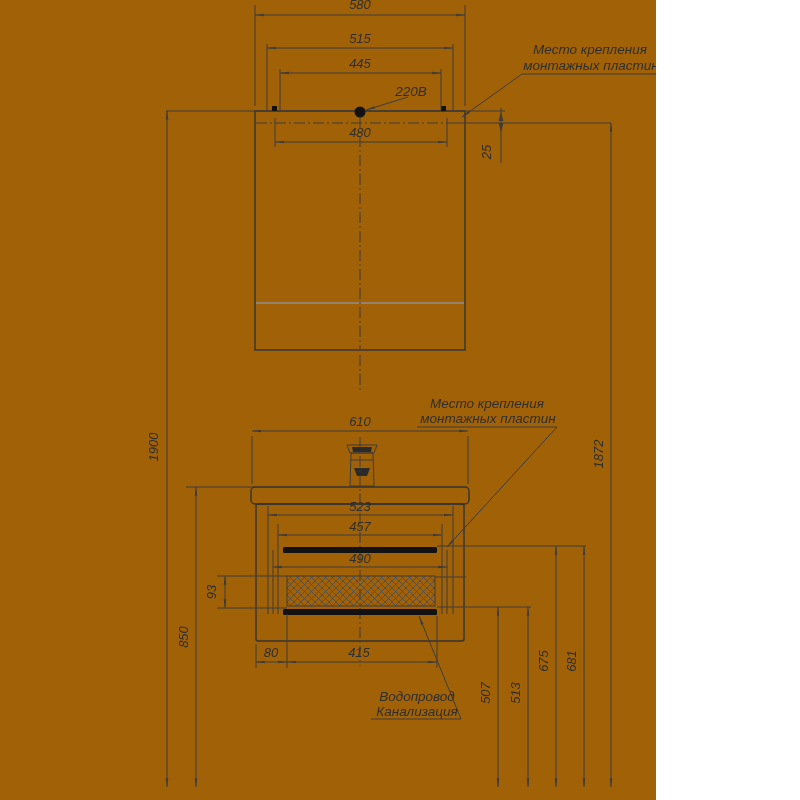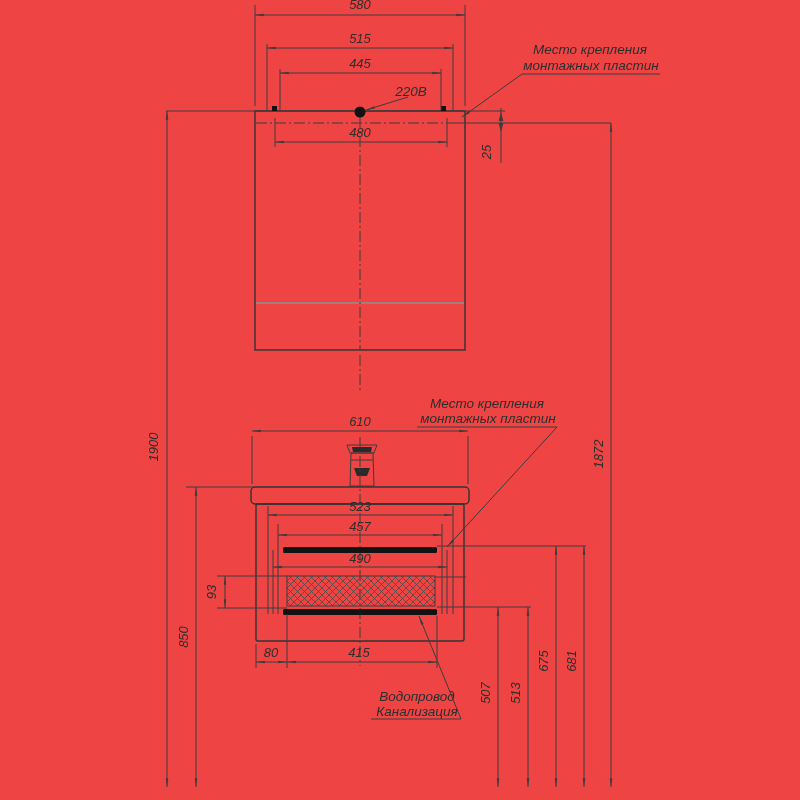--- a/index.html
+++ b/index.html
@@ -1,16 +1,16 @@
 <!DOCTYPE html>
 <html><head>
 <meta charset="utf-8">
 <style>
   html,body{margin:0;padding:0;background:#ffffff;}
-  #stage{position:relative;width:800px;height:800px;background:#ef4444;overflow:hidden;}
+  #stage{position:relative;width:656px;height:800px;background:#a16207;overflow:hidden;}
   svg{display:block;}
   .ln{stroke:#3c3c3c;stroke-width:1;fill:none;}
   .ln2{stroke:#333333;stroke-width:1.4;fill:none;}
   .cl{stroke:#3c3c3c;stroke-width:1;fill:none;stroke-dasharray:11 3 2 3;}
   .shelf{stroke:#8f8f8f;stroke-width:1.6;fill:none;}
   .plate{fill:#121212;stroke:none;}
   .dim{font:italic 13px "Liberation Sans",sans-serif;fill:#2e2e2e;text-anchor:middle;}
   .lbl{font:italic 13.5px "Liberation Sans",sans-serif;fill:#2e2e2e;text-anchor:middle;}
 </style>
 </head>

